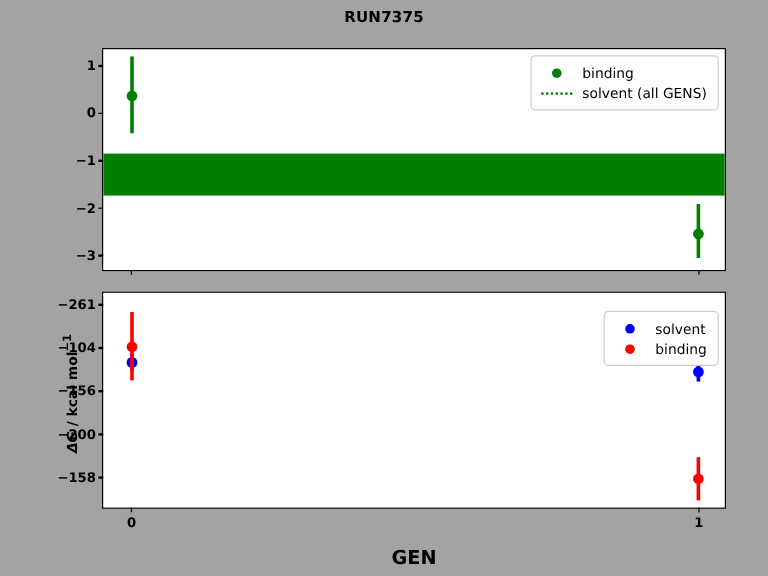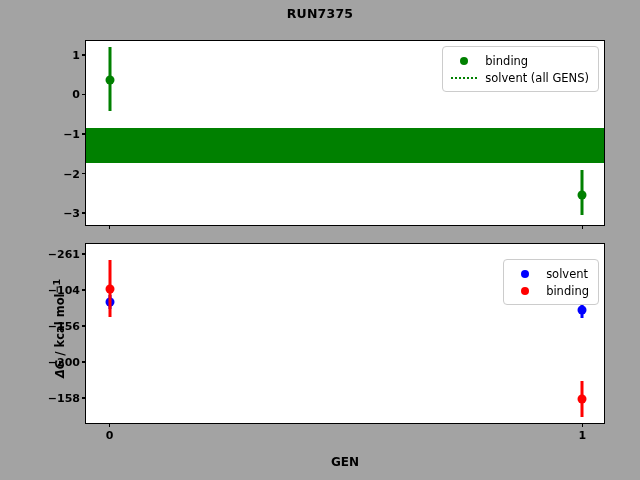--- a/index.html
+++ b/index.html
@@ -116,21 +116,21 @@
   }
   .ylabel .italic {
     font-style: italic;
   }
   #xlabel {
     position: absolute;
     left: 85px;
     top: 455px;
     width: 520px;
     text-align: center;
-    font-size: 12px;
+    font-size: 16px;
     font-weight: bold;
     color: #000000;
   }
 
   
   .errbar {
     position: absolute;
     width: 3px;
     transform: translateX(-50%);
   }

